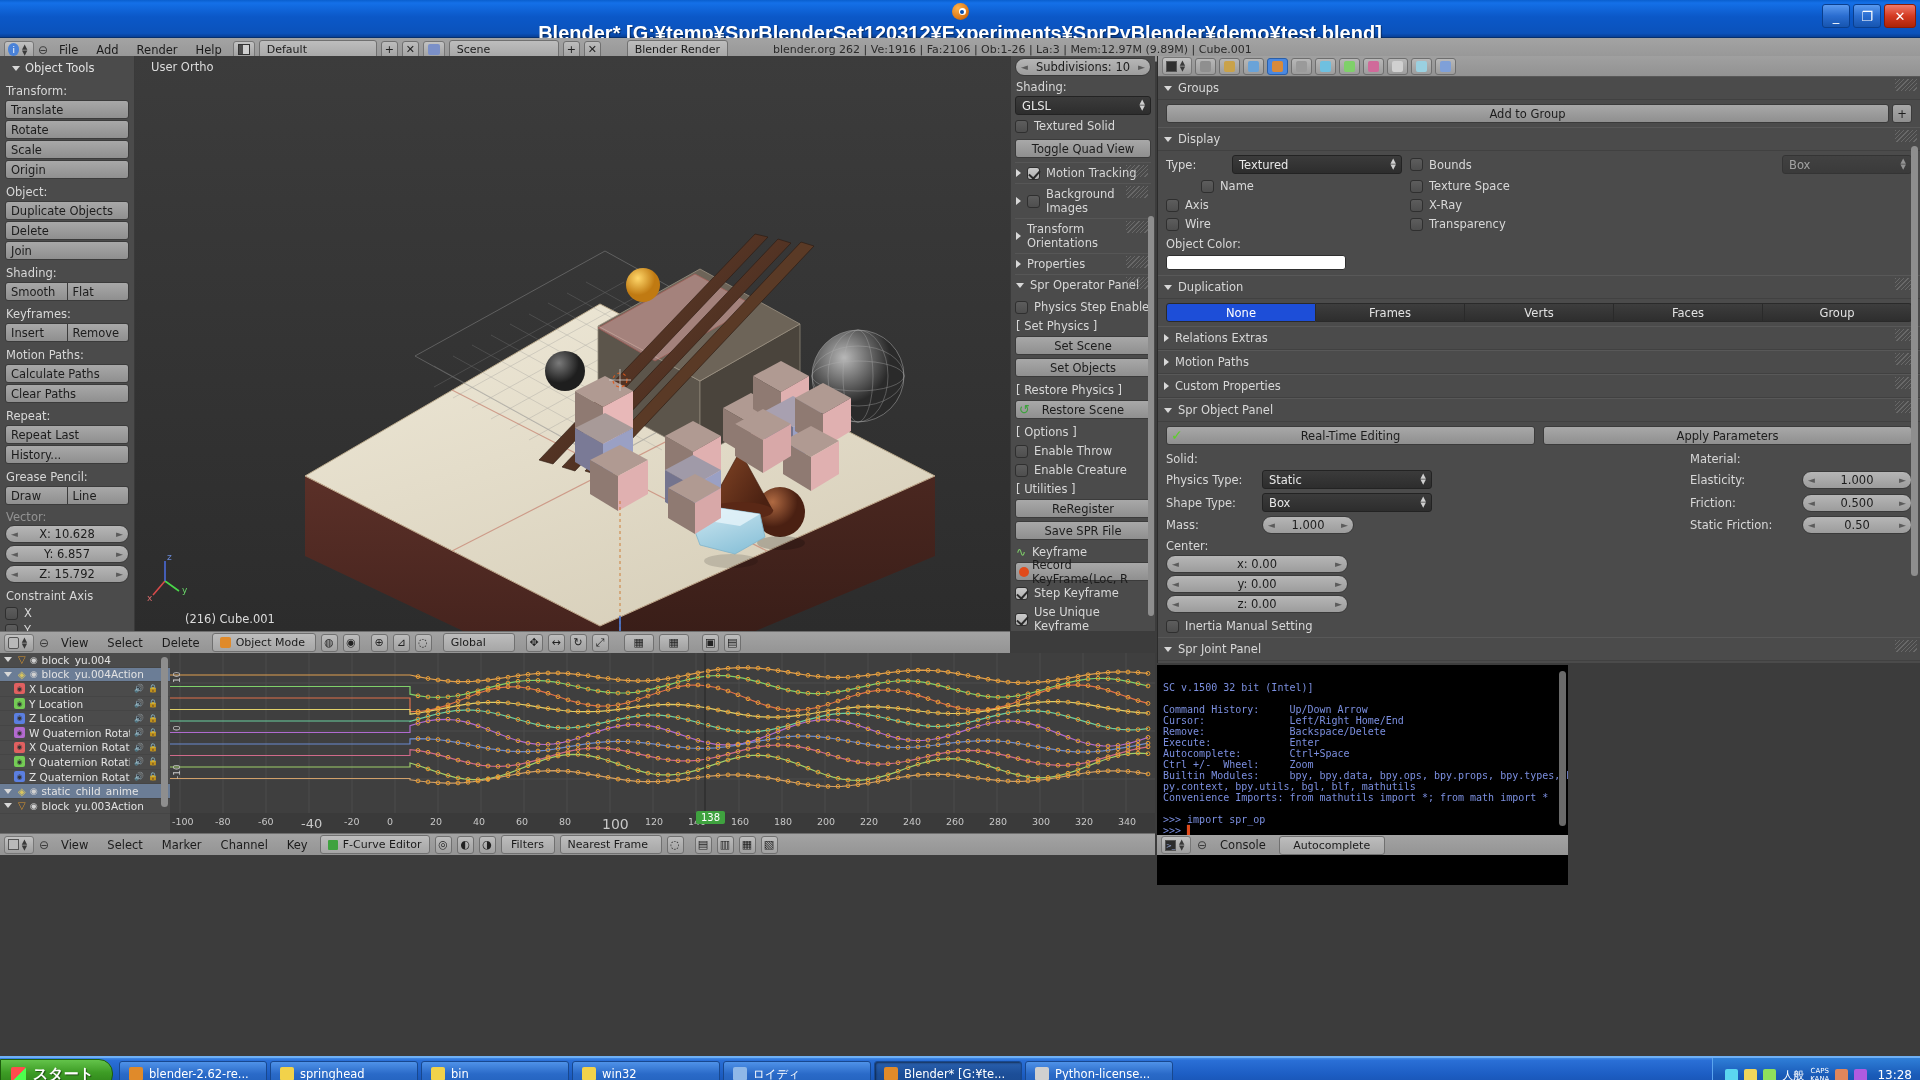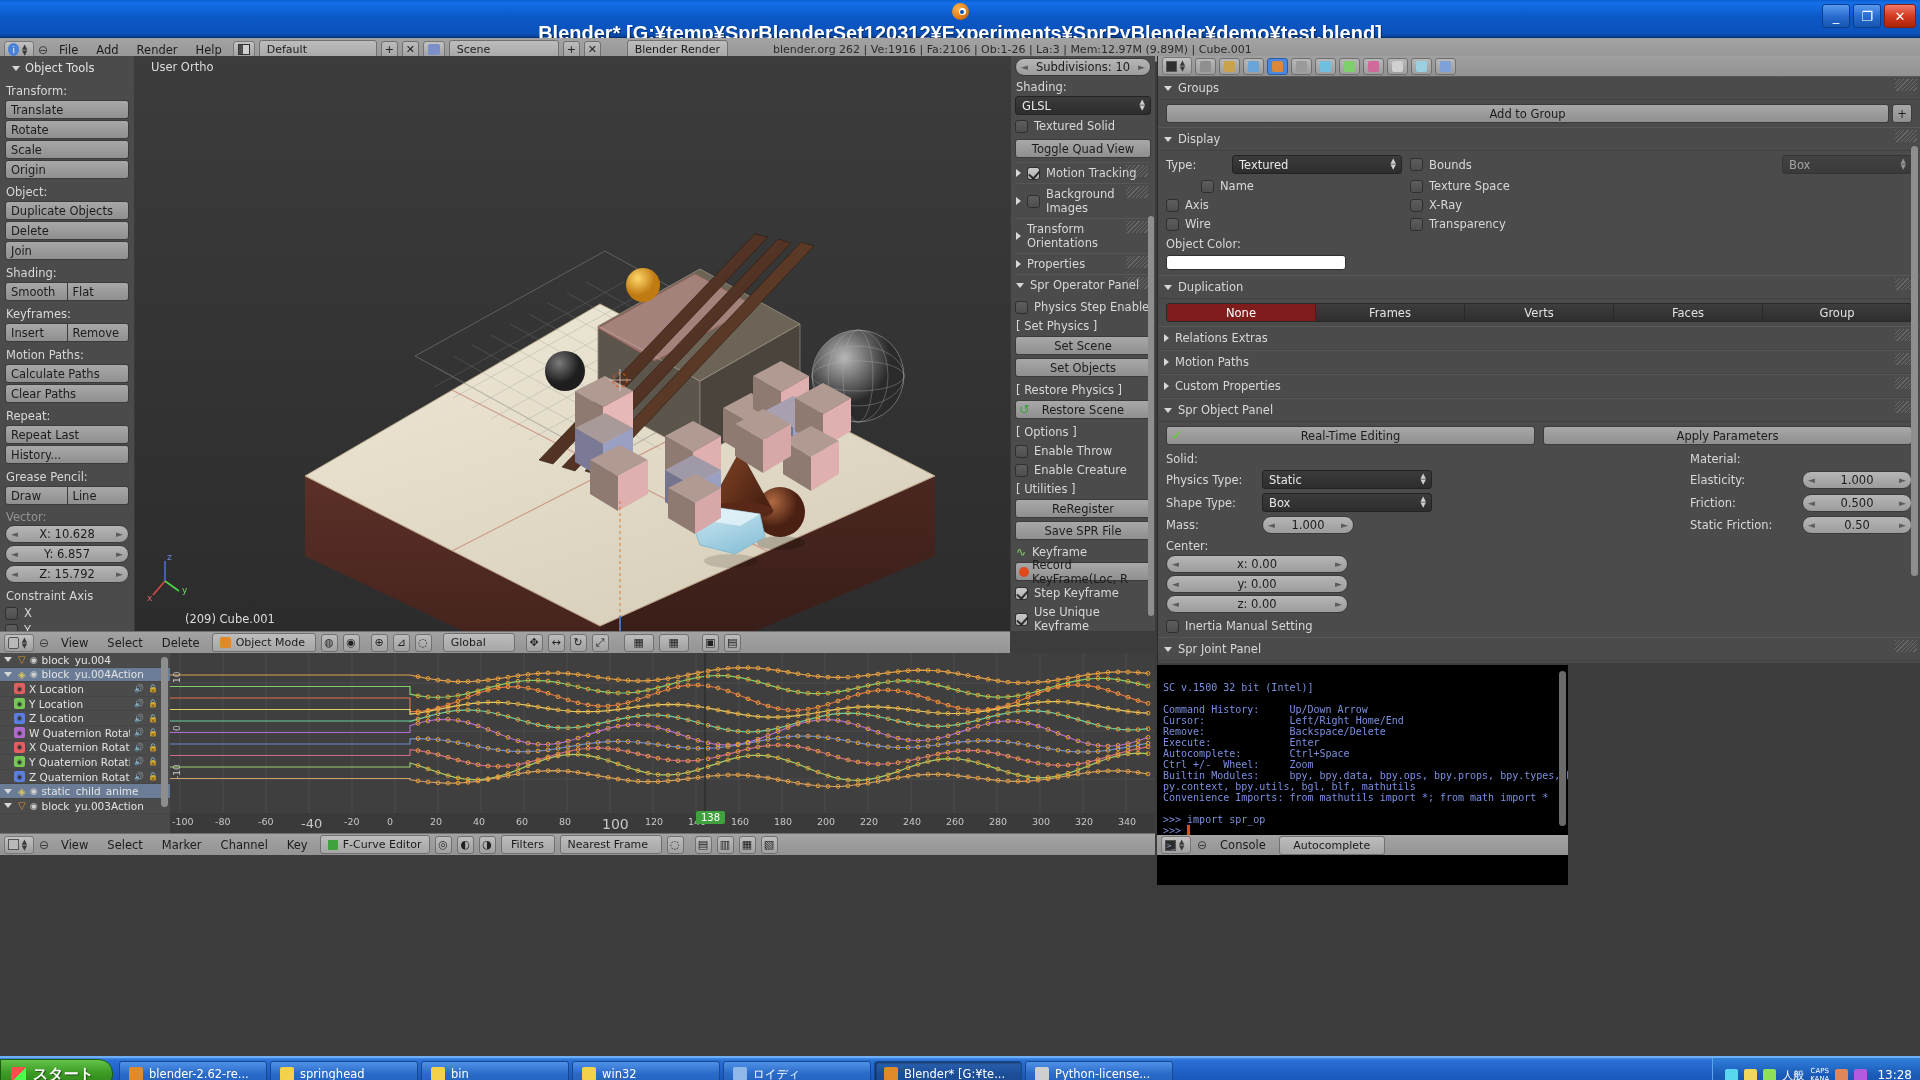--- a/index.html
+++ b/index.html
@@ -475,21 +475,21 @@
     <g transform="translate(30,525)">
       <line x1="0" y1="0" x2="-12" y2="14" stroke="#d84a4a" stroke-width="1.6"></line>
       <line x1="0" y1="0" x2="14" y2="10" stroke="#4ad84a" stroke-width="1.6"></line>
       <line x1="0" y1="0" x2="0" y2="-20" stroke="#4a6ad8" stroke-width="1.6"></line>
       <text x="-18" y="20" fill="#d86a6a" font-size="9" font-family="DejaVu Sans">x</text>
       <text x="17" y="12" fill="#6ad86a" font-size="9" font-family="DejaVu Sans">y</text>
       <text x="2" y="-21" fill="#6a8ad8" font-size="9" font-family="DejaVu Sans">z</text>
     </g>
   </svg>
   <div style="position:absolute;left:16px;top:4px;font-size:11.5px;color:#dcdcdc;">User Ortho</div>
-  <div style="position:absolute;left:50px;top:556px;font-size:11.5px;color:#dcdcdc;">(209) Cube.001</div>
+  <div style="position:absolute;left:50px;top:556px;font-size:11.5px;color:#dcdcdc;">(216) Cube.001</div>
 </div>
 
 <div class="pane" id="viewprops" style="left:1010px;top:56px;width:145px;height:575px;overflow:hidden;border-left:1px solid #3a3a3a;">
   <div id="vp-body" style="padding:2px 4px;">
       <div class="numfield" style="width: 100%; margin-bottom: 3px;">
         <span class="la">◄</span>
         <span>Subdivisions: 10</span>
         <span class="ra">►</span>
       </div>
       <div class="slabel" style="margin: 4px 0px 2px 1px;">Shading:</div>
@@ -712,21 +712,21 @@
         </div>
       </div>
       <div class="slabel" style="padding: 2px 8px;">Object Color:</div>
       <div style="margin: 2px 8px 5px; width: 180px; height: 15px; border-radius: 3px; border: 1px solid rgb(47, 47, 47); background: rgb(255, 255, 255);"></div>
       <div class="row" style="padding: 4px 6px; border-top: 1px solid rgb(88, 88, 88); border-bottom: 1px solid rgb(65, 65, 65); position: relative;">
         <span class="tri down"></span>
         <span class="slabel">Duplication</span>
         <span class="hatch"></span>
       </div>
       <div class="row" style="padding: 4px 8px; gap: 0px;">
-        <div style="flex: 1 1 0%; height: 19px; display: flex; align-items: center; justify-content: center; font-size: 11.5px; border: 1px solid rgb(42, 42, 42); border-radius: 3px 0px 0px 3px; background: #7f1d1d; color: rgb(255, 255, 255);">None</div>
+        <div style="flex: 1 1 0%; height: 19px; display: flex; align-items: center; justify-content: center; font-size: 11.5px; border: 1px solid rgb(42, 42, 42); border-radius: 3px 0px 0px 3px; background: #1d4ed8; color: rgb(255, 255, 255);">None</div>
         <div style="flex: 1 1 0%; height: 19px; display: flex; align-items: center; justify-content: center; font-size: 11.5px; border-top: 1px solid rgb(42, 42, 42); border-right: 1px solid rgb(42, 42, 42); border-bottom: 1px solid rgb(42, 42, 42); border-image: initial; border-left: none; border-radius: 0px; background: linear-gradient(rgb(61, 61, 61), rgb(46, 46, 46)); color: rgb(226, 226, 226);">Frames</div>
         <div style="flex: 1 1 0%; height: 19px; display: flex; align-items: center; justify-content: center; font-size: 11.5px; border-top: 1px solid rgb(42, 42, 42); border-right: 1px solid rgb(42, 42, 42); border-bottom: 1px solid rgb(42, 42, 42); border-image: initial; border-left: none; border-radius: 0px; background: linear-gradient(rgb(61, 61, 61), rgb(46, 46, 46)); color: rgb(226, 226, 226);">Verts</div>
         <div style="flex: 1 1 0%; height: 19px; display: flex; align-items: center; justify-content: center; font-size: 11.5px; border-top: 1px solid rgb(42, 42, 42); border-right: 1px solid rgb(42, 42, 42); border-bottom: 1px solid rgb(42, 42, 42); border-image: initial; border-left: none; border-radius: 0px; background: linear-gradient(rgb(61, 61, 61), rgb(46, 46, 46)); color: rgb(226, 226, 226);">Faces</div>
         <div style="flex: 1 1 0%; height: 19px; display: flex; align-items: center; justify-content: center; font-size: 11.5px; border-top: 1px solid rgb(42, 42, 42); border-right: 1px solid rgb(42, 42, 42); border-bottom: 1px solid rgb(42, 42, 42); border-image: initial; border-left: none; border-radius: 0px 3px 3px 0px; background: linear-gradient(rgb(61, 61, 61), rgb(46, 46, 46)); color: rgb(226, 226, 226);">Group</div>
       </div>
       <div class="row" style="padding: 4px 6px; border-top: 1px solid rgb(88, 88, 88); border-bottom: 1px solid rgb(65, 65, 65); position: relative;">
         <span class="tri"></span>
         <span class="slabel">Relations Extras</span>
         <span class="hatch"></span>
       </div>

